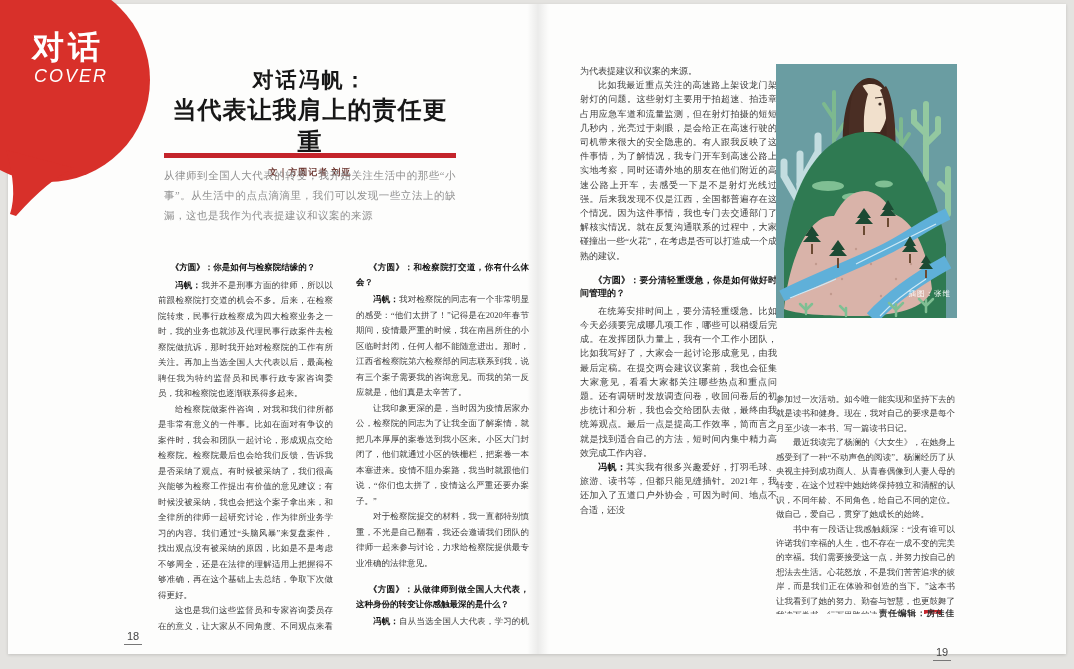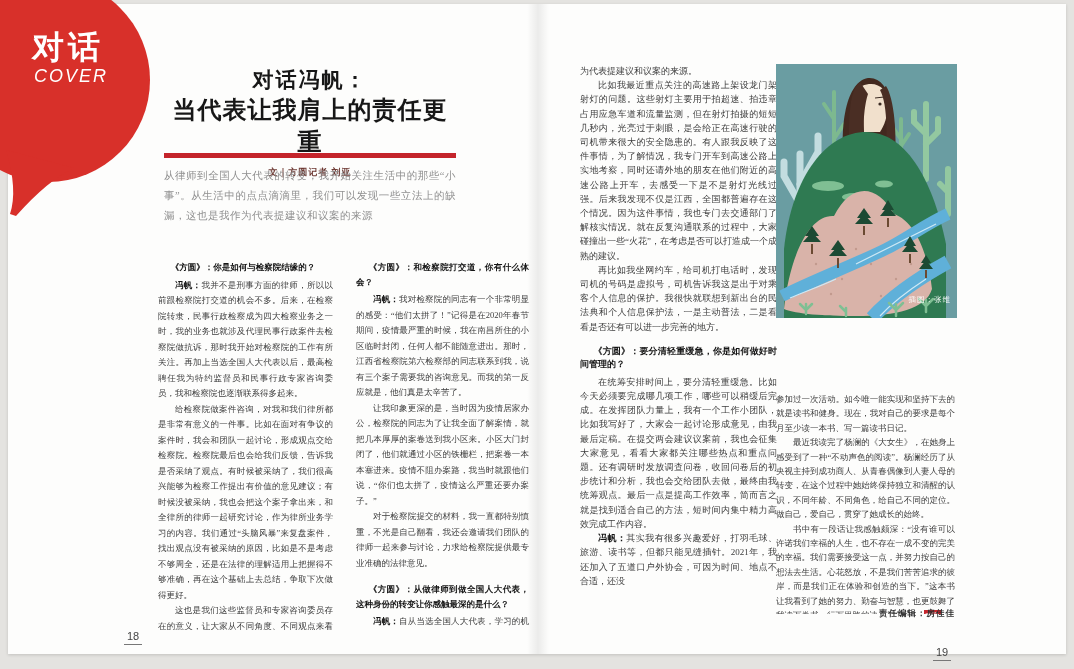--- a/index.html
+++ b/index.html
@@ -42,21 +42,21 @@
   #r-col2{left:776px;top:392px;width:179px;height:222px;overflow:hidden;}
   #r-col2 .para{line-height:14.4px;}
   .end-mark{display:inline-block;background:#c4242b;color:#fff;font-size:6.5px;line-height:8px;
             padding:1px 2px;margin-left:3px;vertical-align:1px;text-indent:0;
             font-family:"Liberation Sans",sans-serif;}
   
   .illo{position:absolute;left:776px;top:64px;width:181px;height:254px;}
   .illo-caption{position:absolute;left:776px;top:367px;width:179px;text-align:right;
                 color:#fff;font-size:7.5px;letter-spacing:1px;
                 font-family:"Liberation Sans",sans-serif;}
-  .illo-caption{top:295px;padding-right:4px;box-sizing:border-box;}
+  .illo-caption{top:289px;padding-right:4px;box-sizing:border-box;}
   
   .credits{position:absolute;left:776px;top:608px;width:179px;text-align:right;font-size:8.5px;
            font-weight:bold;color:#2e2e2e;font-family:"Liberation Sans",sans-serif;letter-spacing:1px;}
   .pagenum{position:absolute;font-size:11px;color:#444;border-bottom:1px solid #777;
            padding:0 3px 2px 3px;font-family:"Liberation Sans",sans-serif;}
   #page-18{left:124px;top:630px;}
   #page-19{left:933px;top:646px;}
 </style>
 </head>
 <body>
@@ -94,21 +94,20 @@
       <p class="para a"><b>冯帆：</b>我对检察院的同志有一个非常明显的感受：“他们太拼了！”记得是在2020年春节期间，疫情最严重的时候，我在南昌所住的小区临时封闭，任何人都不能随意进出。那时，江西省检察院第六检察部的同志联系到我，说有三个案子需要我的咨询意见。而我的第一反应就是，他们真是太辛苦了。</p>
       <p class="para p">让我印象更深的是，当时因为疫情居家办公，检察院的同志为了让我全面了解案情，就把几本厚厚的案卷送到我小区来。小区大门封闭了，他们就通过小区的铁栅栏，把案卷一本本塞进来。疫情不阻办案路，我当时就跟他们说，“你们也太拼了，疫情这么严重还要办案子。”</p>
       <p class="para p">对于检察院提交的材料，我一直都特别慎重，不光是自己翻看，我还会邀请我们团队的律师一起来参与讨论，力求给检察院提供最专业准确的法律意见。</p>
       <p class="para q">《方圆》：从做律师到做全国人大代表，这种身份的转变让你感触最深的是什么？</p>
       <p class="para a"><b>冯帆：</b>自从当选全国人大代表，学习的机会更多、接触面更广、获取各方面信息也更丰富，这些都让我快速适应和成长，也让我更深刻理解律师这份职业。当然，最大的体会就是肩上的责任更重，也开始关注生活中的那些“小事”。从生活中的点点滴滴里，我们可以发现一些立法上的缺漏，这也是我作</p>
     </div>
 
   <div class="col" id="r-col1">
       <p class="para frag">为代表提建议和议案的来源。</p>
       <p class="para p">比如我最近重点关注的高速路上架设龙门架射灯的问题。这些射灯主要用于拍超速、拍违章占用应急车道和流量监测，但在射灯拍摄的短短几秒内，光亮过于刺眼，是会给正在高速行驶的司机带来很大的安全隐患的。有人跟我反映了这件事情，为了解情况，我专门开车到高速公路上实地考察，同时还请外地的朋友在他们附近的高速公路上开车，去感受一下是不是射灯光线过强。后来我发现不仅是江西，全国都普遍存在这个情况。因为这件事情，我也专门去交通部门了解核实情况。就在反复沟通联系的过程中，大家碰撞出一些“火花”，在考虑是否可以打造成一个成熟的建议。</p>
-      <p class="para p">再比如我坐网约车，给司机打电话时，发现司机的号码是虚拟号，司机告诉我这是出于对乘客个人信息的保护。我很快就联想到新出台的民法典和个人信息保护法，一是主动普法，二是看看是否还有可以进一步完善的地方。</p>
       <p class="para q">《方圆》：要分清轻重缓急，你是如何做好时间管理的？</p>
       <p class="para p">在统筹安排时间上，要分清轻重缓急。比如今天必须要完成哪几项工作，哪些可以稍缓后完成。在发挥团队力量上，我有一个工作小团队，比如我写好了，大家会一起讨论形成意见，由我最后定稿。在提交两会建议议案前，我也会征集大家意见，看看大家都关注哪些热点和重点问题。还有调研时发放调查问卷，收回问卷后的初步统计和分析，我也会交给团队去做，最终由我统筹观点。最后一点是提高工作效率，简而言之就是找到适合自己的方法，短时间内集中精力高效完成工作内容。</p>
       <p class="para a"><b>冯帆：</b>其实我有很多兴趣爱好，打羽毛球、旅游、读书等，但都只能见缝插针。2021年，我还加入了五道口户外协会，可因为时间、地点不合适，还没</p>
     </div>
   <div class="col" id="r-col2">
       <p class="para frag">参加过一次活动。如今唯一能实现和坚持下去的就是读书和健身。现在，我对自己的要求是每个月至少读一本书、写一篇读书日记。</p>
       <p class="para p">最近我读完了杨澜的《大女生》，在她身上感受到了一种“不动声色的阅读”。杨澜经历了从央视主持到成功商人、从青春偶像到人妻人母的转变，在这个过程中她始终保持独立和清醒的认识，不同年龄、不同角色，给自己不同的定位。做自己，爱自己，贯穿了她成长的始终。</p>
       <p class="para p">书中有一段话让我感触颇深：“没有谁可以许诺我们幸福的人生，也不存在一成不变的完美的幸福。我们需要接受这一点，并努力按自己的想法去生活。心花怒放，不是我们苦苦追求的彼岸，而是我们正在体验和创造的当下。”这本书让我看到了她的努力、勤奋与智慧，也更鼓舞了我读万卷书，行万里路的决心与信心。<span class="end-mark">方圆</span></p>
     </div>
 

